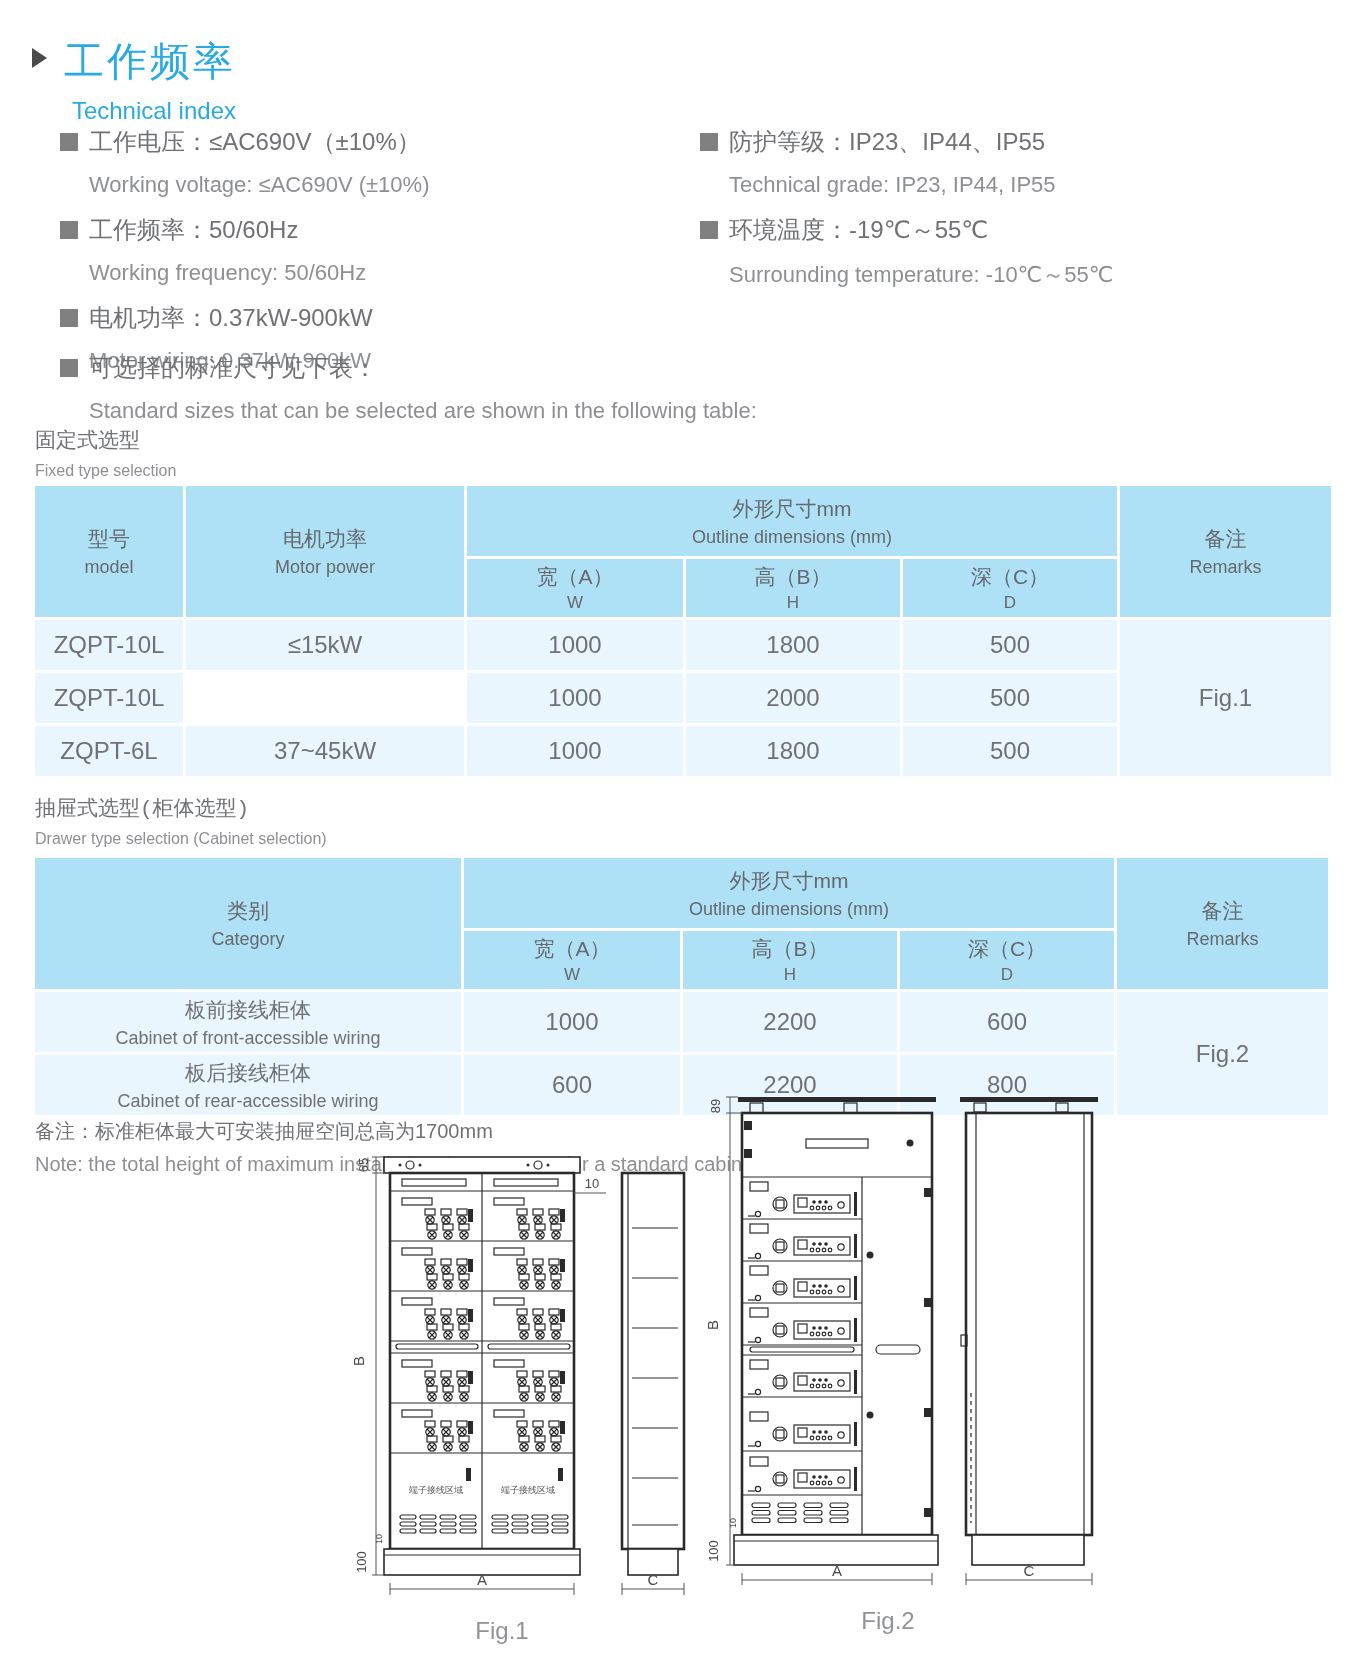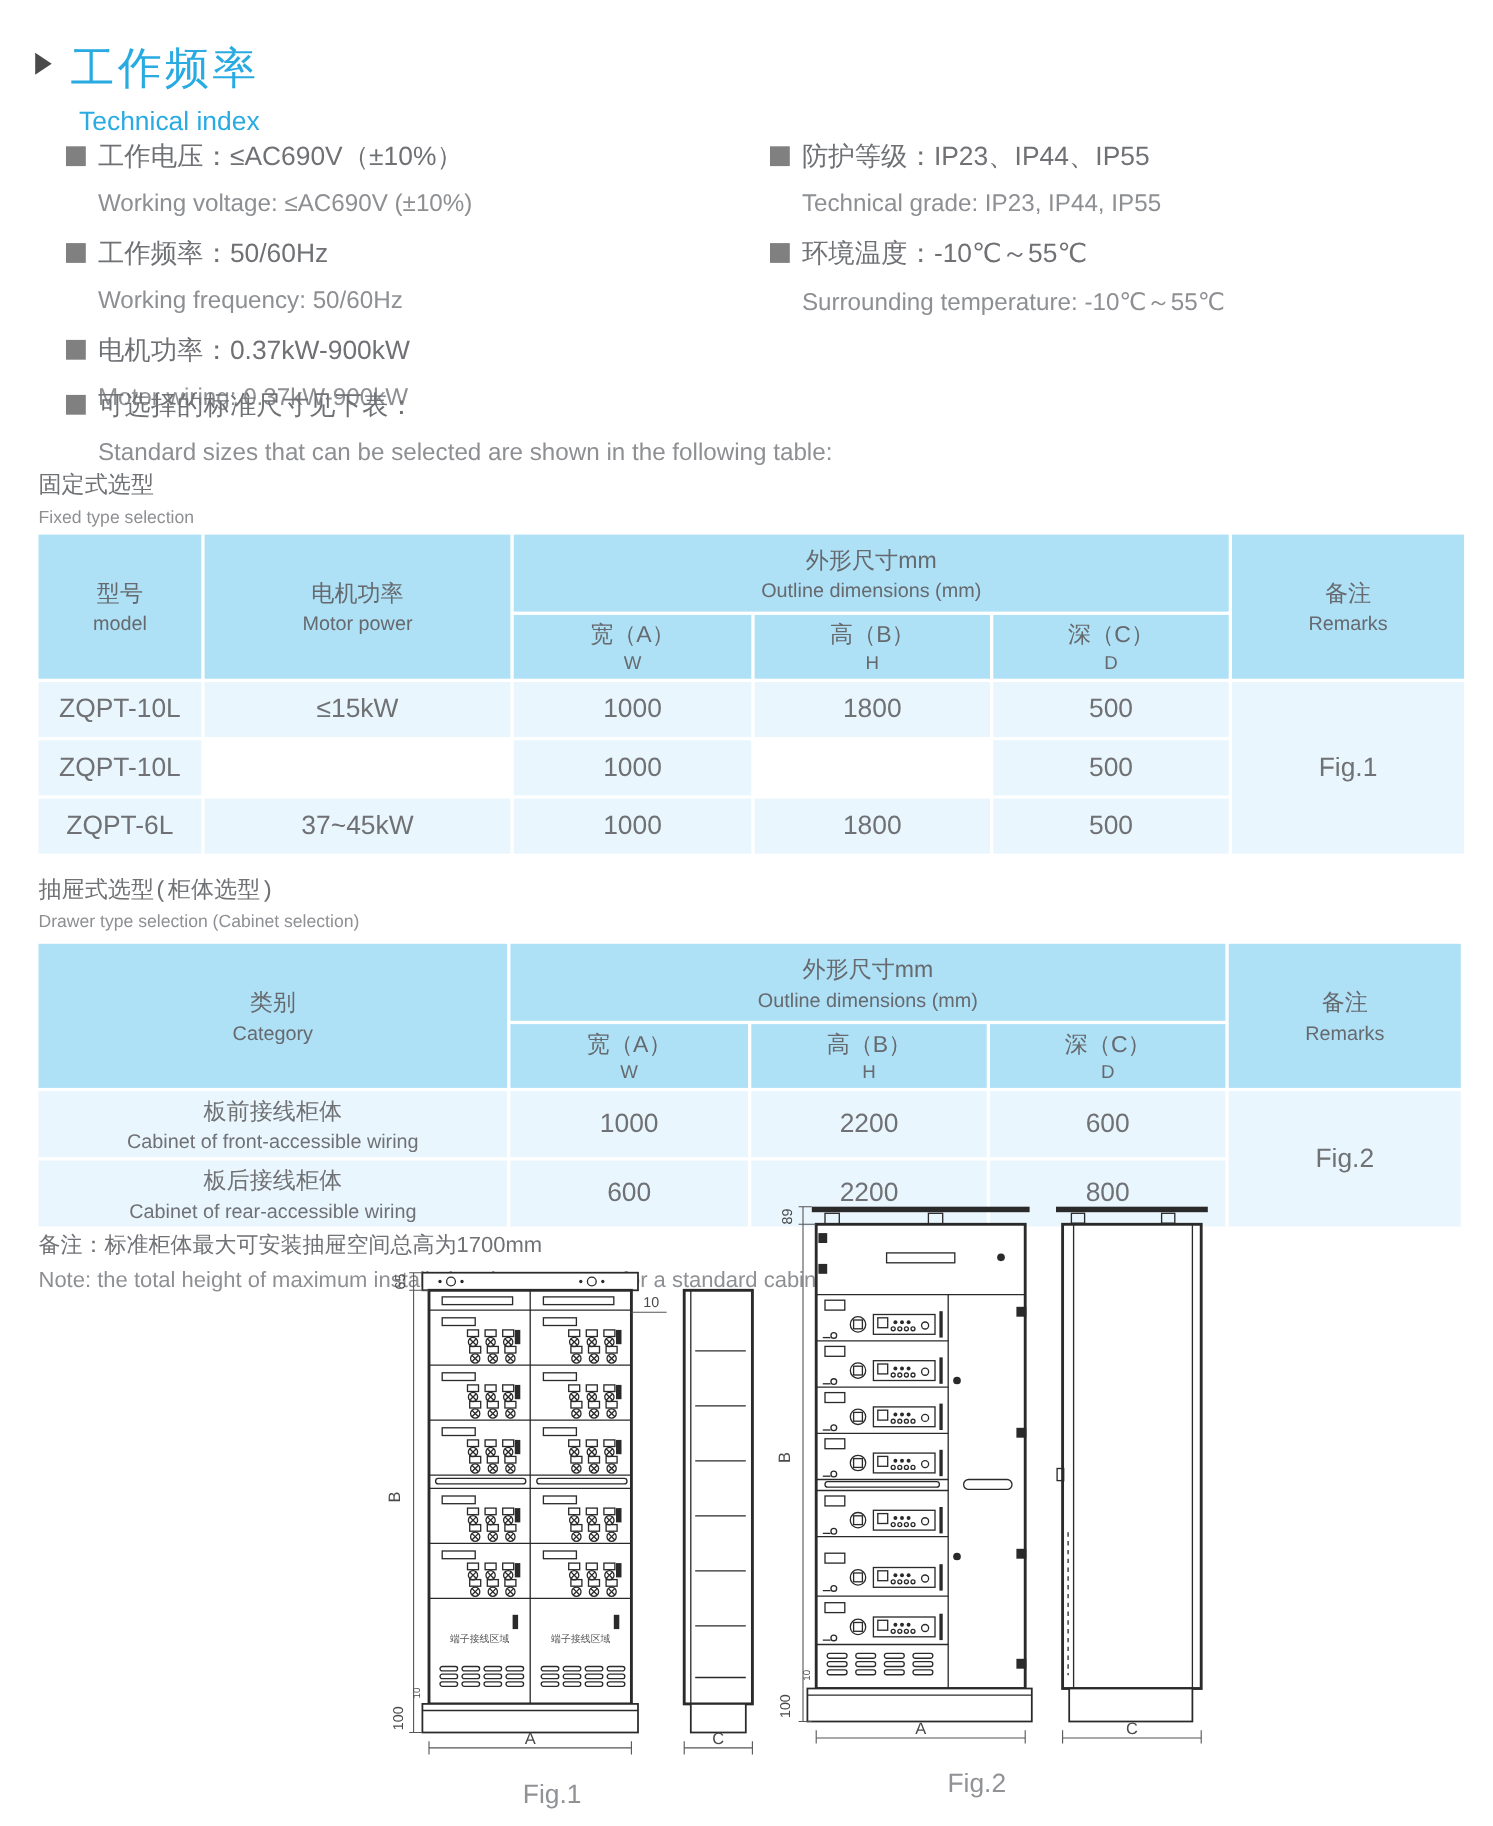--- a/index.html
+++ b/index.html
@@ -115,21 +115,21 @@
     <div class="spec-item">
       <div class="spec-cn">
           <span class="bullet"></span>
           <span>防护等级：IP23、IP44、IP55</span>
         </div>
       <div class="spec-en">Technical grade: IP23, IP44, IP55</div>
     </div>
     <div class="spec-item">
       <div class="spec-cn">
           <span class="bullet"></span>
-          <span>环境温度：-10℃～55℃</span>
+          <span>环境温度：-19℃～55℃</span>
         </div>
       <div class="spec-en">Surrounding temperature: -10℃～55℃</div>
     </div>
   </div>
 </div>
 <div class="table-intro spec-item">
   <div class="spec-cn">
       <span class="bullet"></span>
       <span>可选择的标准尺寸见下表：</span>
     </div>
@@ -172,20 +172,21 @@
   </div>
 
   <div class="td" style="grid-column:1;grid-row:3">ZQPT-10L</div>
   <div class="td" style="grid-column:2;grid-row:3">≤15kW</div>
   <div class="td" style="grid-column:3;grid-row:3">1000</div>
   <div class="td" style="grid-column:4;grid-row:3">1800</div>
   <div class="td" style="grid-column:5;grid-row:3">500</div>
 
   <div class="td" style="grid-column:1;grid-row:4">ZQPT-10L</div>
   <div class="td" style="grid-column:3;grid-row:4">1000</div>
+  <div class="td" style="grid-column:4;grid-row:4">2000</div>
   <div class="td" style="grid-column:5;grid-row:4">500</div>
 
   <div class="td" style="grid-column:1;grid-row:5">ZQPT-6L</div>
   <div class="td" style="grid-column:2;grid-row:5">37~45kW</div>
   <div class="td" style="grid-column:3;grid-row:5">1000</div>
   <div class="td" style="grid-column:4;grid-row:5">1800</div>
   <div class="td" style="grid-column:5;grid-row:5">500</div>
 
   <div class="td c-fig">Fig.1</div>
 </div>

